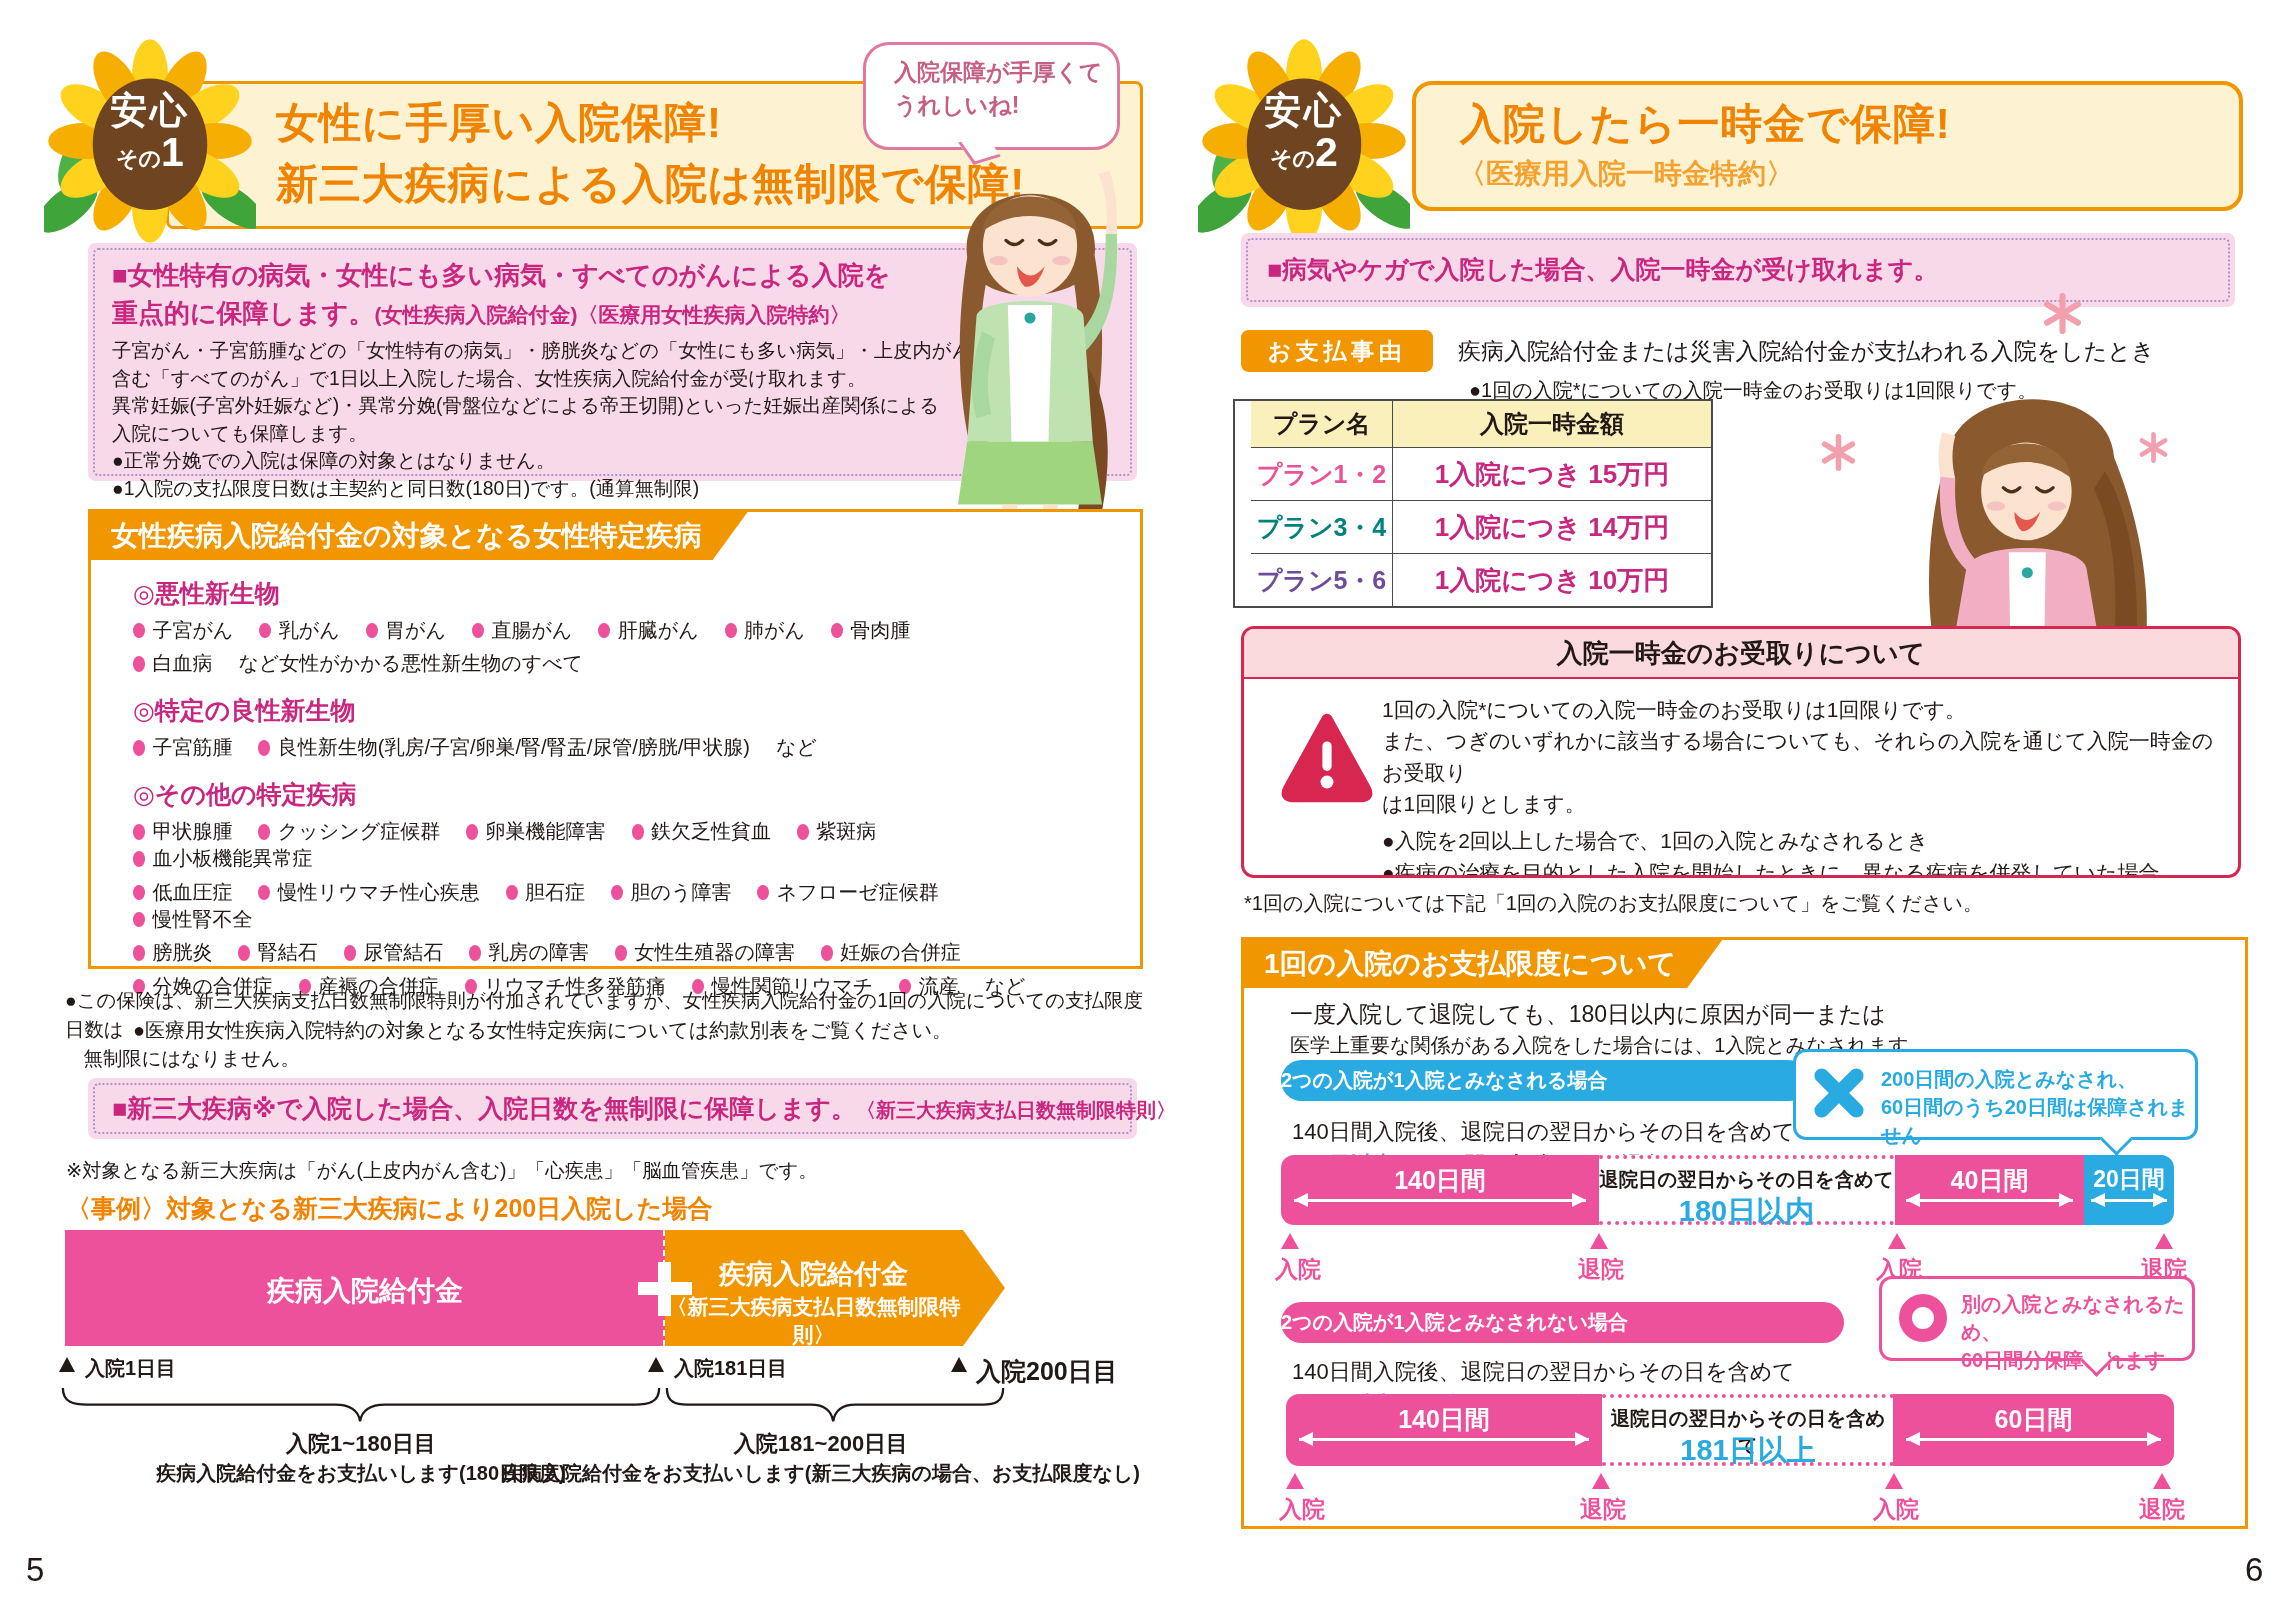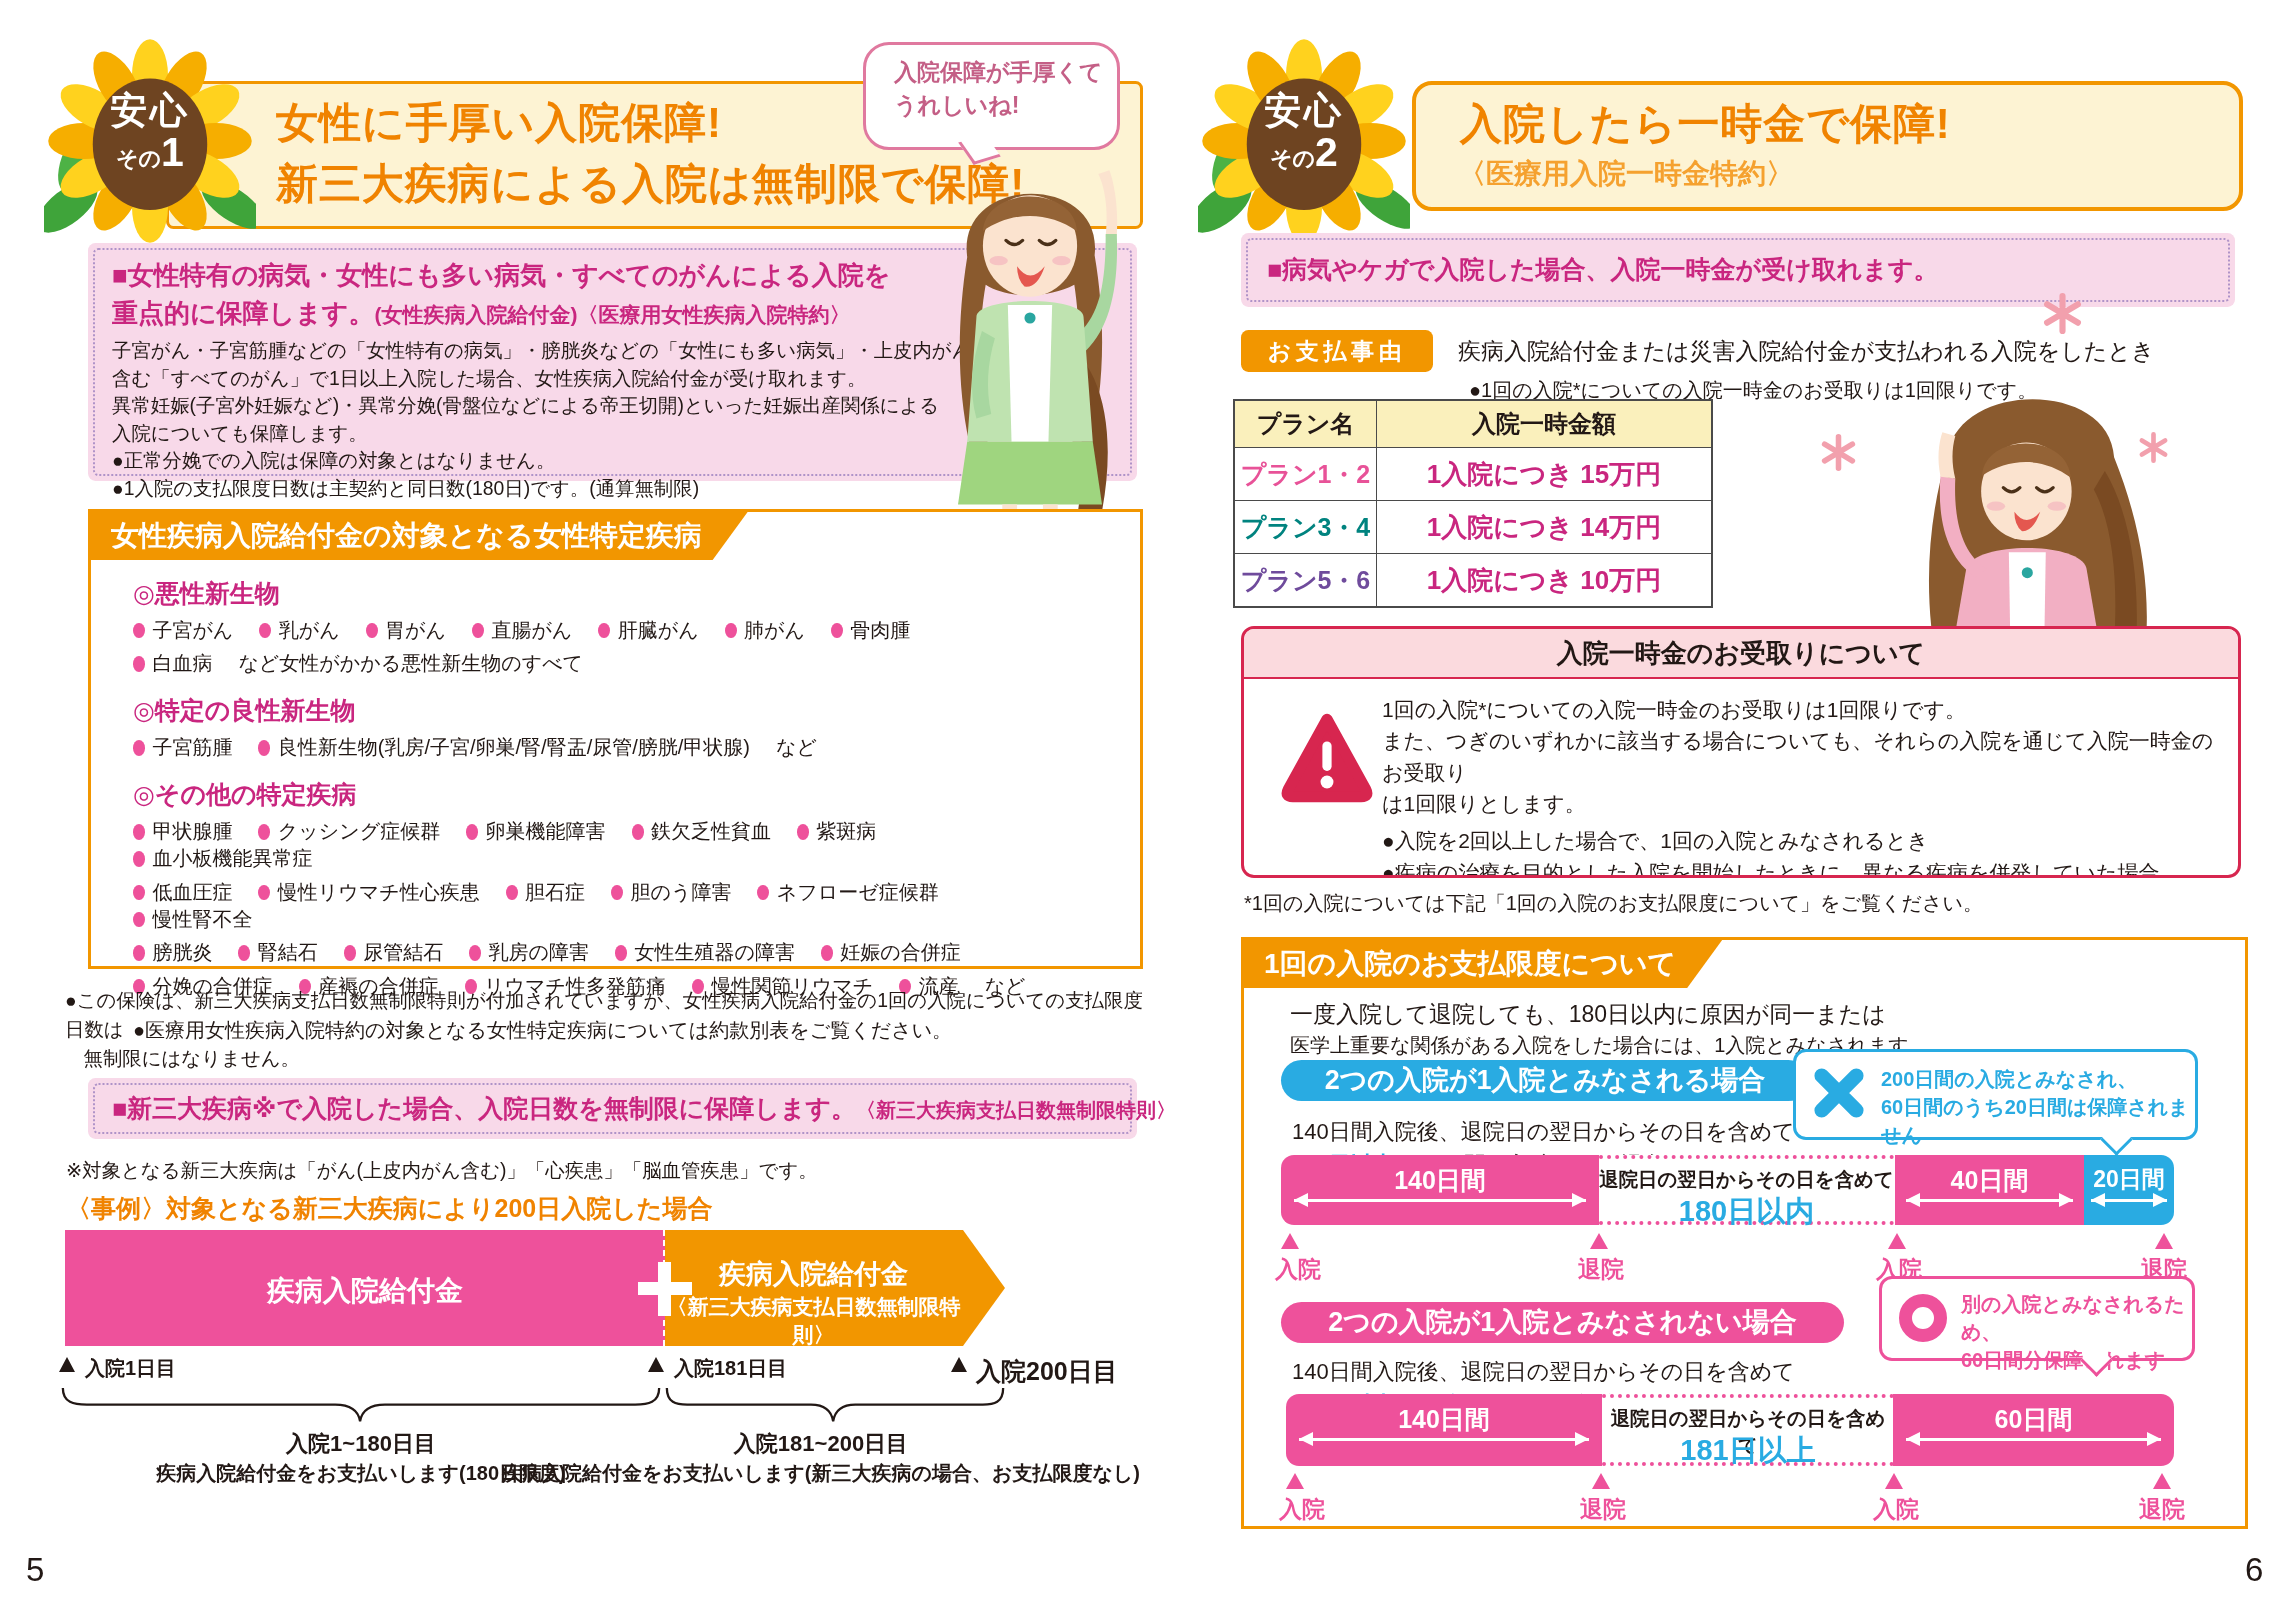--- a/index.html
+++ b/index.html
@@ -49,38 +49,38 @@
   .tri-black{width:0;height:0;border-left:8.3px solid transparent;border-right:8.3px solid transparent;border-bottom:15.7px solid #221815;}
   .tri-pink{width:0;height:0;border-left:9.2px solid transparent;border-right:9.2px solid transparent;border-bottom:16.6px solid #ee519b;}
   .plus{width:54px;height:54px;}
   .plus::before{content:"";position:absolute;left:20px;top:0;width:13px;height:54px;background:#fff;}
   .plus::after{content:"";position:absolute;left:0;top:20px;width:54px;height:13px;background:#fff;}
 
   
   .pay-label{background:#f29600;color:#fff;font-weight:700;font-size:23px;letter-spacing:4.6px;
              border-radius:7.4px;text-align:center;line-height:42px;}
   .plan-table{border:2.8px solid #4a4a4a;background:#fff;}
-  .pt-row{display:grid;grid-template-columns:142px 1fr;}
+  .pt-row{display:grid;grid-template-columns:142px 1fr;margin-left:16px;}
   .pt-cell{border-bottom:1.8px solid #4a4a4a;display:flex;align-items:center;justify-content:center;}
   .pt-c1{border-right:1.8px solid #4a4a4a;}
   .pt-head .pt-cell{background:#faf0bc;font-weight:700;font-size:24px;height:46px;}
   .pt-body .pt-cell{height:52px;font-weight:700;}
   .pt-plan{font-size:25px;}
   .pt-amount{font-size:26px;color:#c9267f;}
   .pt-last .pt-cell{border-bottom:none;}
   .plan-c0{color:#e85298;} .plan-c1{color:#00837f;} .plan-c2{color:#6f4b9c;}
 
   
   .redbox{border:3.7px solid #d7264f;border-radius:13px;background:#fff;overflow:hidden;}
   .redbox-head{background:#fbdade;height:48px;display:flex;align-items:center;justify-content:center;
                font-weight:700;font-size:26px;border-bottom:2.8px solid #d7264f;}
   .redbox-body{padding:14.8px 24px 0 138px;font-size:21px;line-height:1.5;}
 
   
-  .case-pill{color:#fff;font-weight:700;font-size:27px;border-radius:22px;text-align:center;line-height:41px;}
+  .case-pill{color:#fff;font-weight:700;font-size:20px;border-radius:22px;text-align:left;line-height:41px;}
   .pill-blue{background:#29abe2;}
   .pill-pink{background:#ee519b;}
   .hl-blue{color:#29abe2;font-weight:700;}
   .callout{background:#fff;border-radius:13px;}
   .callout-blue{border:3.7px solid #29abe2;color:#29abe2;}
   .callout-pink{border:3.7px solid #ee519b;color:#ee519b;}
   .callout p{margin:0;font-weight:700;font-size:20px;line-height:1.4;}
   .cpointer{position:absolute;width:20px;height:20px;background:#fff;transform:rotate(45deg);}
   .cp-blue{border-right:3.7px solid #29abe2;border-bottom:3.7px solid #29abe2;}
   .cp-pink{border-right:3.7px solid #ee519b;border-bottom:3.7px solid #ee519b;}

